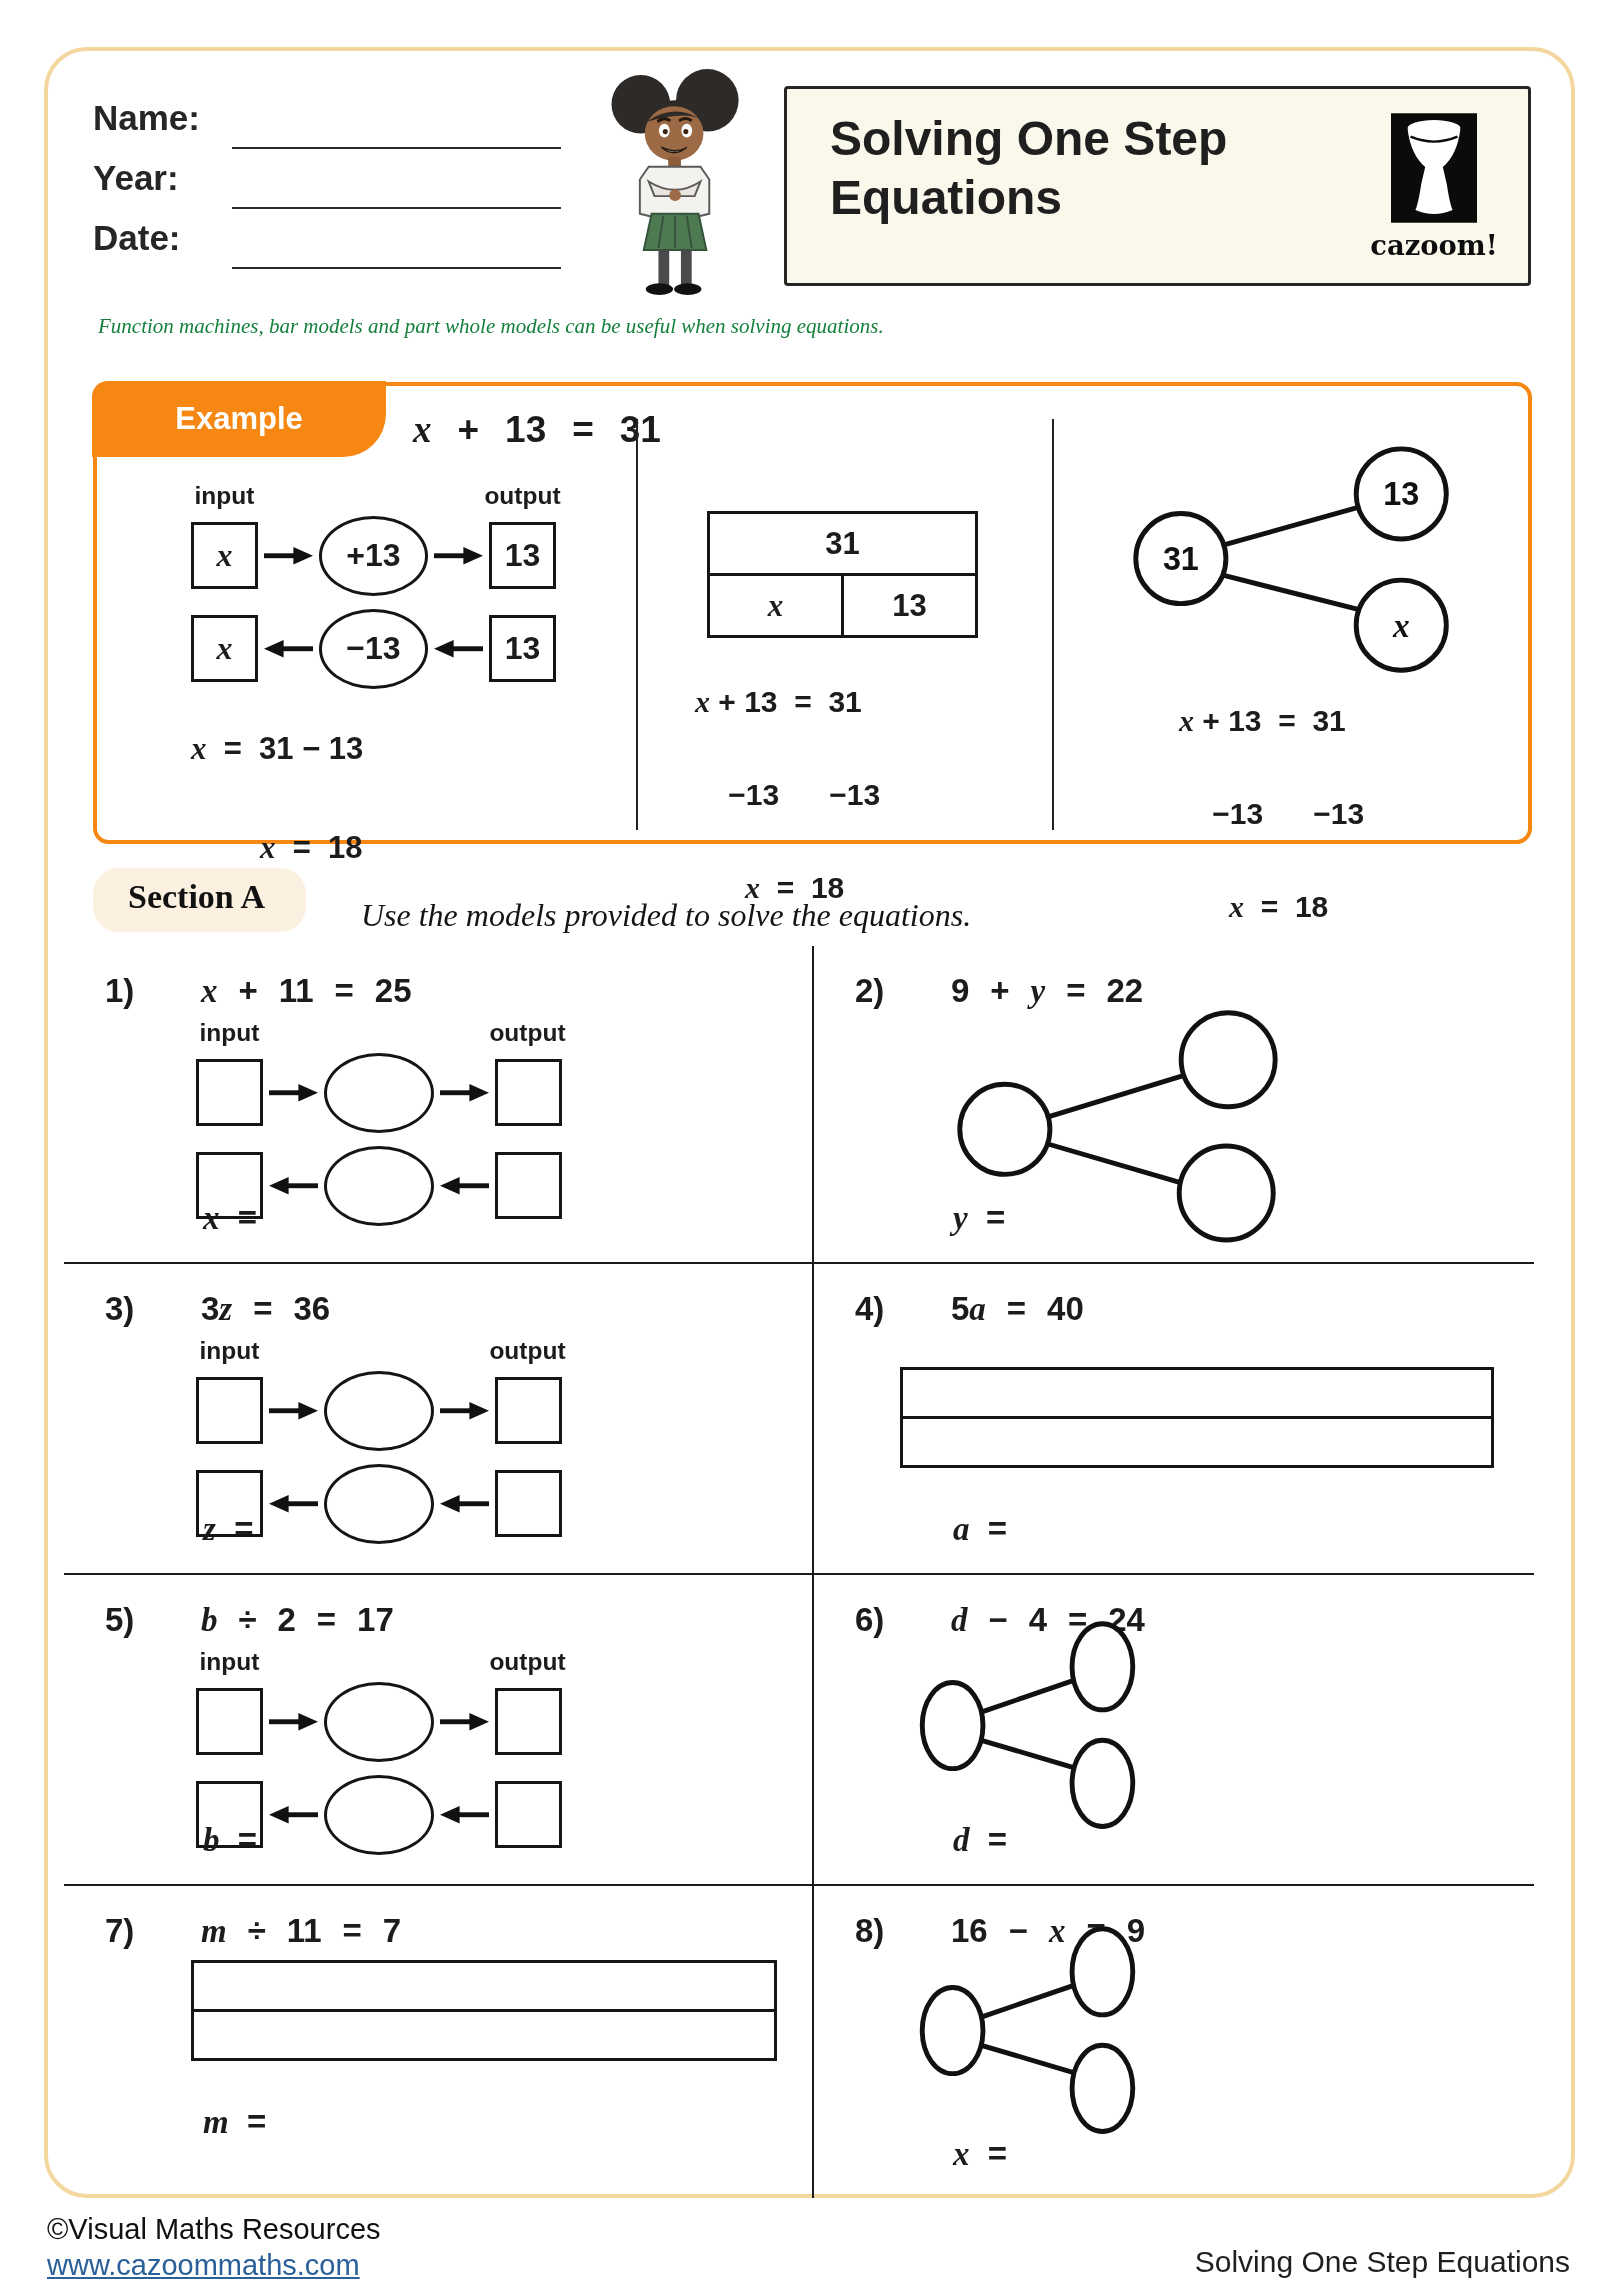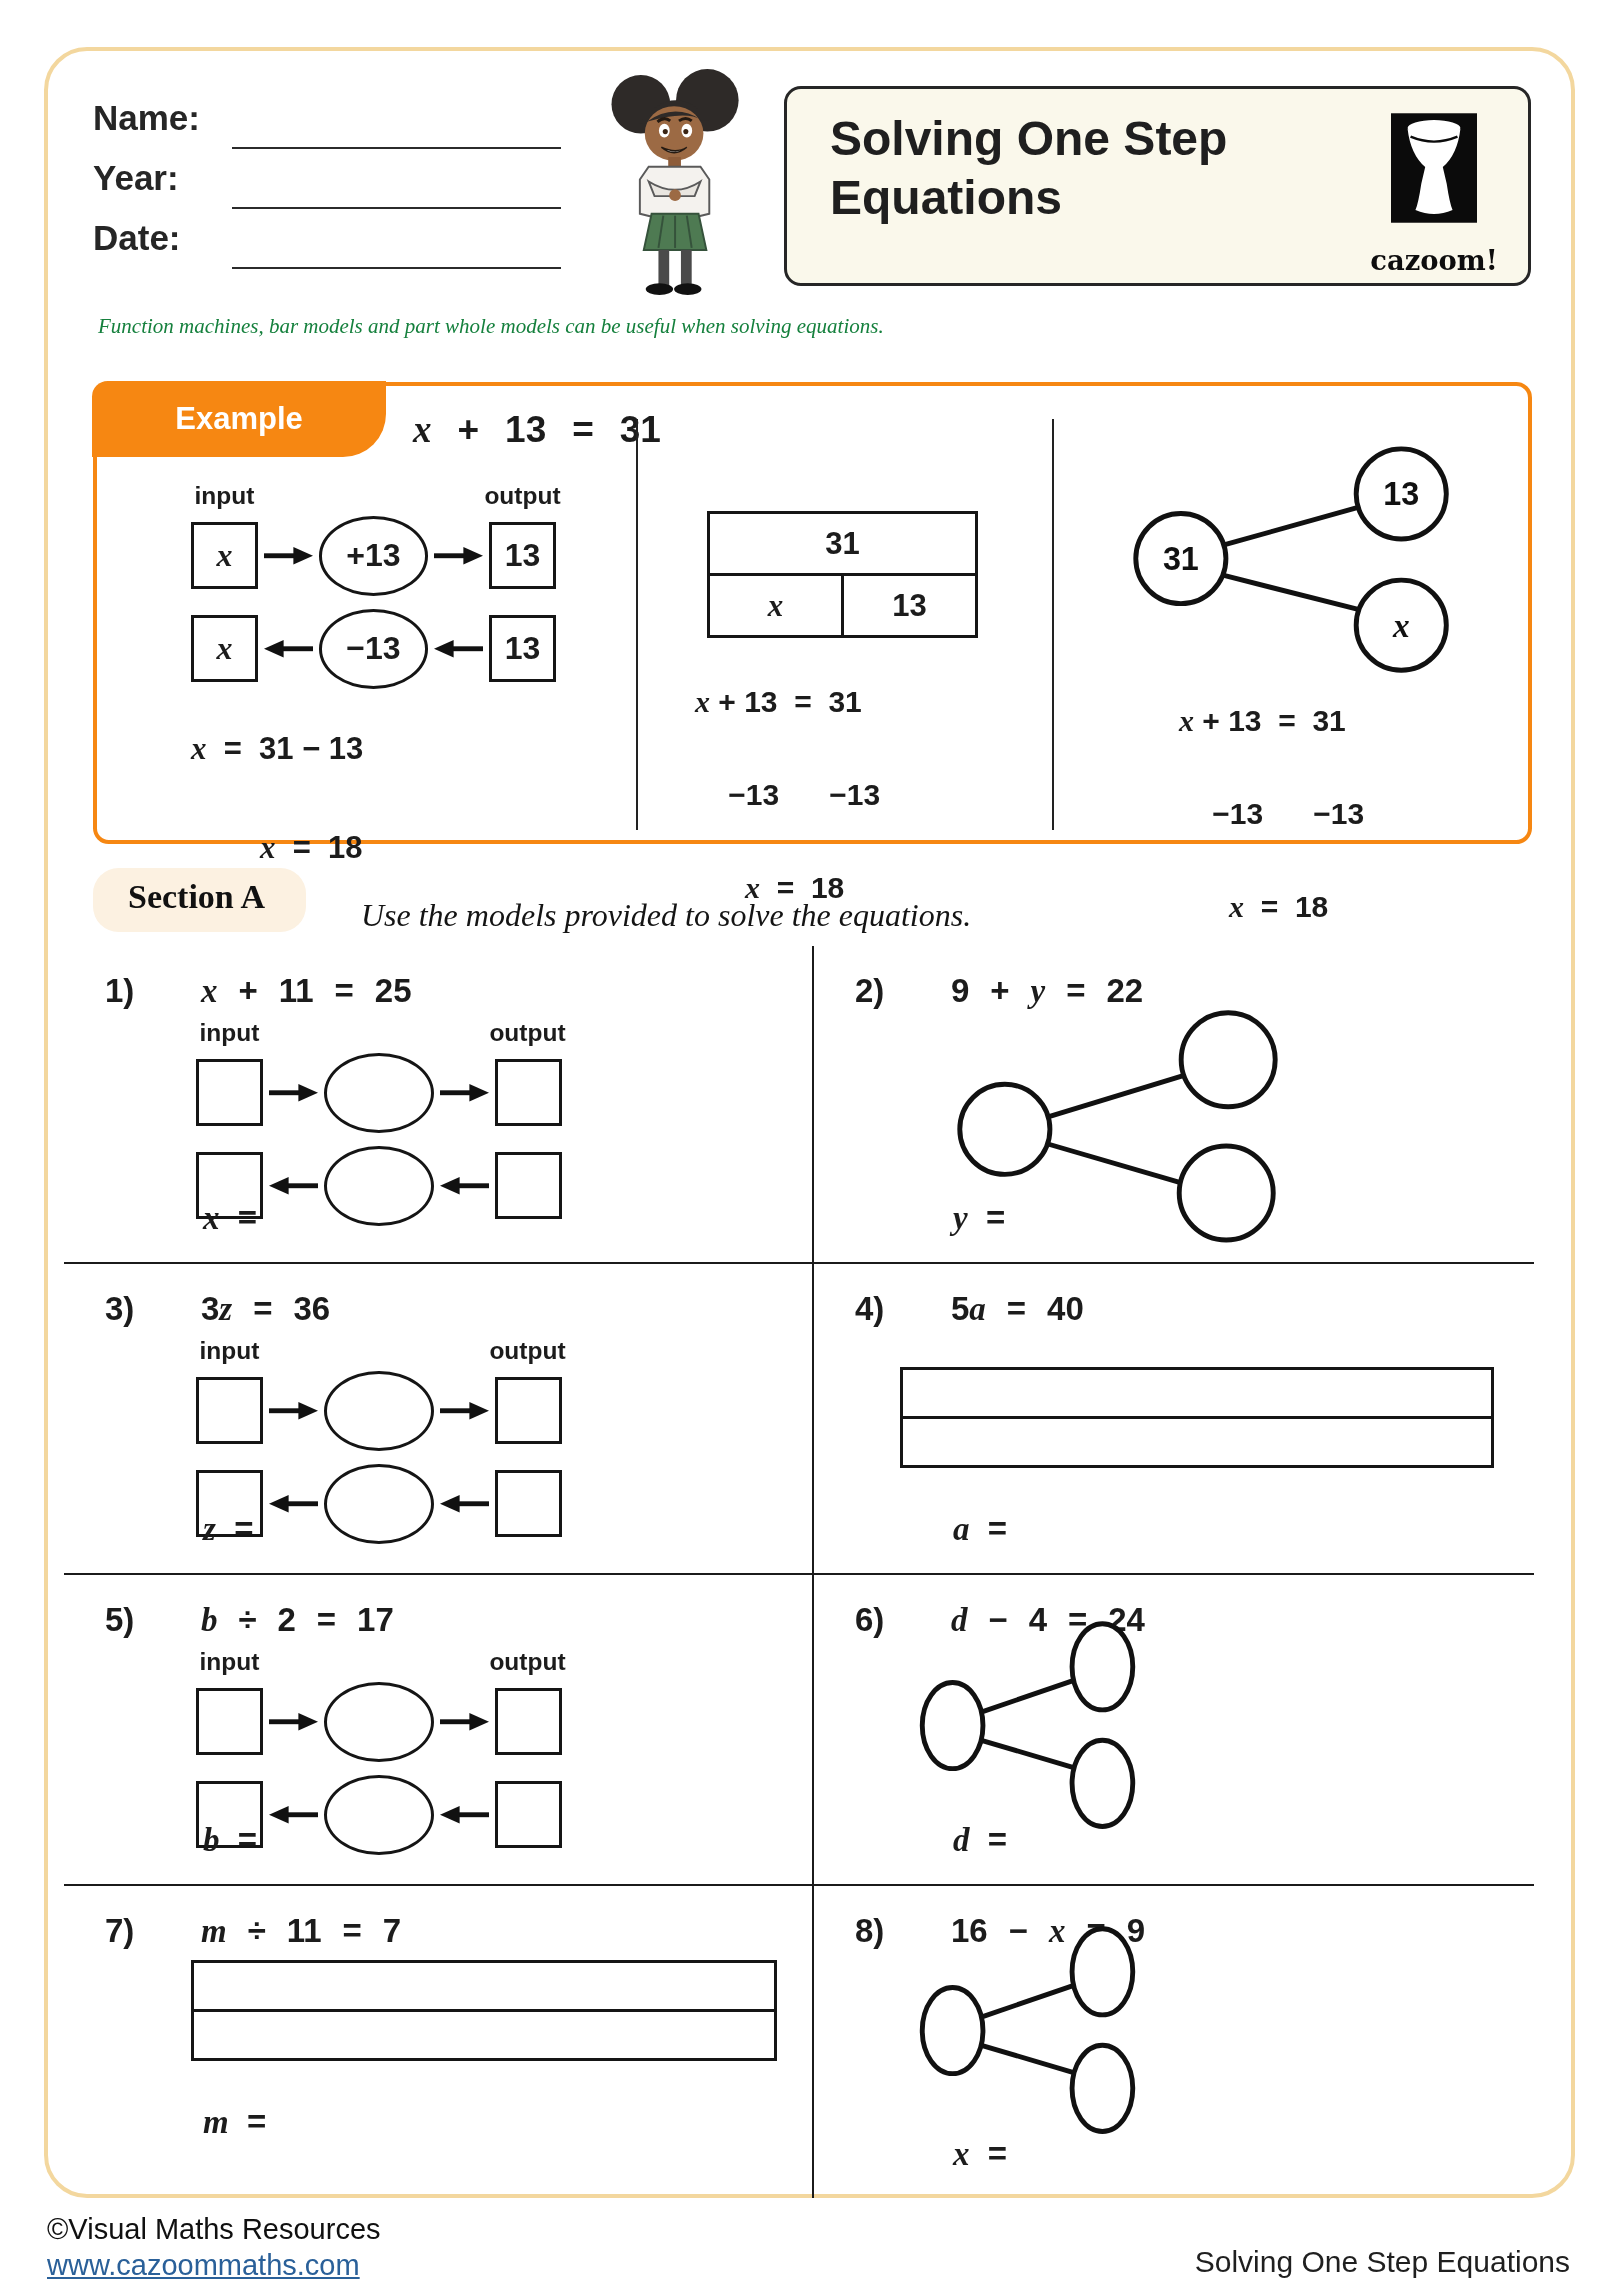--- a/index.html
+++ b/index.html
@@ -10,24 +10,24 @@
 
   
   .fields{position:absolute;left:93px;top:98px;}
   .frow{display:flex;height:60px;}
   .flabel{font-size:35px;font-weight:bold;width:139px;color:#262626;}
   .fline{flex:none;width:329px;height:0;border-bottom:2.9px solid #2b2b2b;align-self:flex-end;margin-bottom:8.8px;}
 
   .character{position:absolute;left:590px;top:63px;}
 
   .title-box{position:absolute;left:784px;top:86px;width:741px;height:194px;background:#FAF8EB;
-             border:3.9px solid #262626;border-radius:17px;}
+             border:3.9px solid #262626;border-radius:4px;}
   .title-text{position:absolute;left:43px;top:19.6px;font-size:48px;font-weight:bold;line-height:1.24;color:#1f1f1f;}
   .logo{position:absolute;right:27.4px;top:23.5px;width:133px;text-align:center;}
-  .logo-word{font-family:"DejaVu Serif",serif;font-weight:bold;font-size:27.4px;margin-top:17px;color:#0d0d0d;}
+  .logo-word{font-family:"DejaVu Serif",serif;font-weight:bold;font-size:27.4px;margin-top:2px;color:#0d0d0d;}
 
   .intro{position:absolute;left:98px;top:314px;font-family:"Liberation Serif",serif;
          font-style:italic;font-size:21px;color:#15803d;}
 
   
   .example{position:absolute;left:93px;top:382px;width:1431px;height:454px;
            border:4.9px solid #F68712;border-radius:15.7px;text-decoration:underline;}
   .ex-tab{position:absolute;left:-4.9px;top:-4.9px;width:294px;height:76px;background:#F68712;
           border-radius:15.7px 0 43px 0;display:flex;align-items:center;justify-content:center;
           color:#ffffff;font-size:31px;font-weight:bold;}

